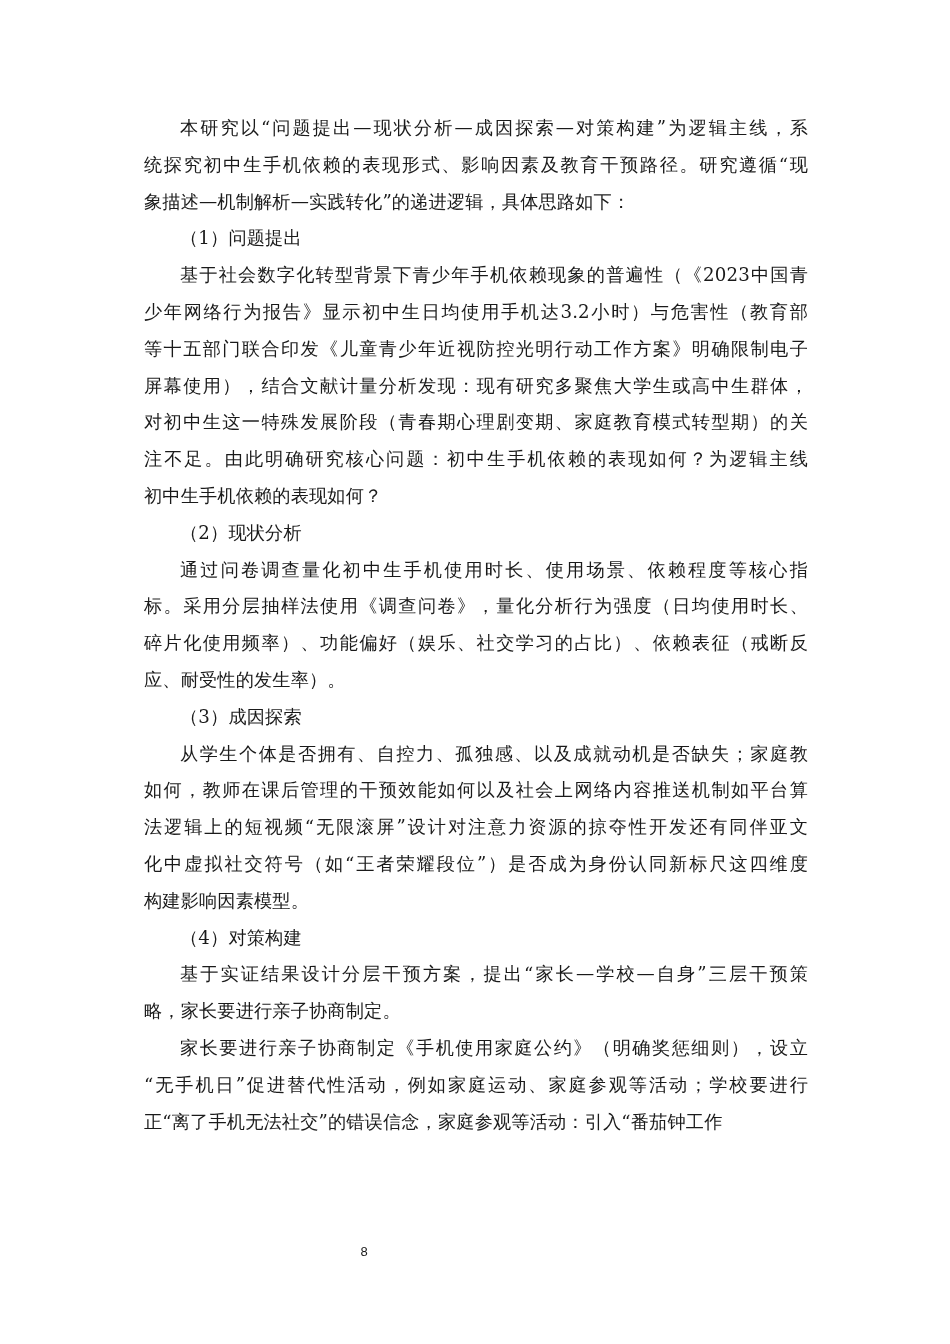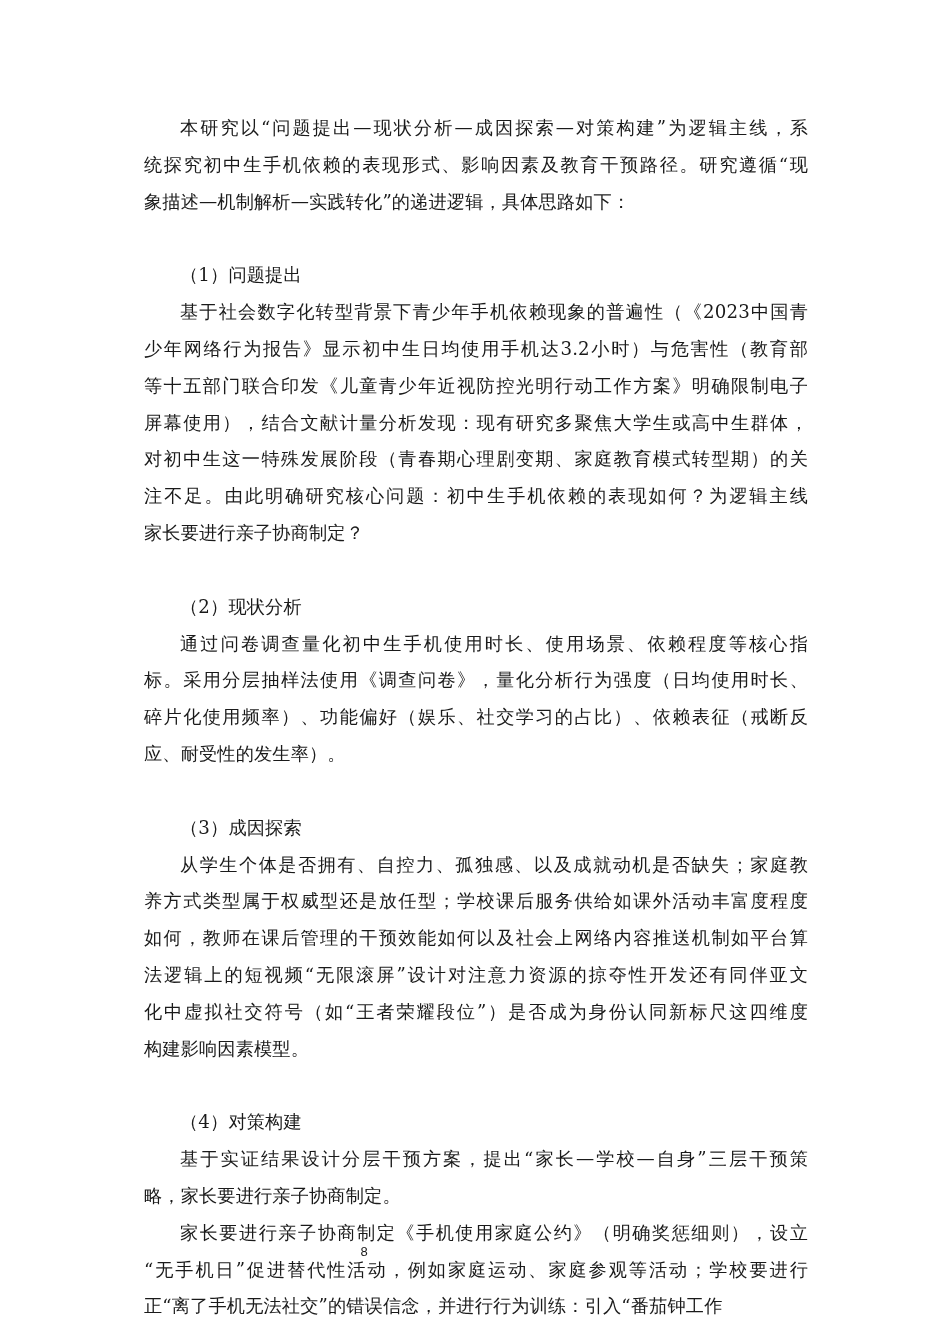--- a/index.html
+++ b/index.html
@@ -33,21 +33,21 @@
       line-height: 36.8px;
       font-size: 18.2px;
       white-space: nowrap;
       letter-spacing: 0.15px;
     }
     .line.just {
       text-align-last: justify;
       text-align: justify;
     }
     .line.indent { padding-left: 36px; }
-    .line.heading { padding-left: 36px; margin-top: 37px; }
+    .line.heading { padding-left: 36px; }
     .page-number {
       position: absolute;
       left: 357px;
       top: 1244px;
       width: 14px;
       font-family: "Liberation Sans", sans-serif;
       font-size: 13px;
       color: #1a1a1a;
       text-align: center;
     }
@@ -60,35 +60,34 @@
     <div class="line indent just">本研究以“问题提出—现状分析—成因探索—对策构建”为逻辑主线，系</div>
     <div class="line just">统探究初中生手机依赖的表现形式、影响因素及教育干预路径。研究遵循“现</div>
     <div class="line">象描述—机制解析—实践转化”的递进逻辑，具体思路如下：</div>
     <div class="line heading">（1）问题提出</div>
     <div class="line indent just">基于社会数字化转型背景下青少年手机依赖现象的普遍性（《2023中国青</div>
     <div class="line just">少年网络行为报告》显示初中生日均使用手机达3.2小时）与危害性（教育部</div>
     <div class="line just">等十五部门联合印发《儿童青少年近视防控光明行动工作方案》明确限制电子</div>
     <div class="line just">屏幕使用），结合文献计量分析发现：现有研究多聚焦大学生或高中生群体，</div>
     <div class="line just">对初中生这一特殊发展阶段（青春期心理剧变期、家庭教育模式转型期）的关</div>
     <div class="line just">注不足。由此明确研究核心问题：初中生手机依赖的表现如何？为逻辑主线</div>
-    <div class="line">家长要进行亲子协商制定？</div>
+    <div class="line">初中生手机依赖的表现如何？</div>
     <div class="line heading">（2）现状分析</div>
     <div class="line indent just">通过问卷调查量化初中生手机使用时长、使用场景、依赖程度等核心指</div>
     <div class="line just">标。采用分层抽样法使用《调查问卷》，量化分析行为强度（日均使用时长、</div>
     <div class="line just">碎片化使用频率）、功能偏好（娱乐、社交学习的占比）、依赖表征（戒断反</div>
     <div class="line">应、耐受性的发生率）。</div>
     <div class="line heading">（3）成因探索</div>
     <div class="line indent just">从学生个体是否拥有、自控力、孤独感、以及成就动机是否缺失；家庭教</div>
-    <div class="line just">养方式类型属于权威型还是放任型；学校课后服务供给如课外活动丰富度程度</div>
     <div class="line just">如何，教师在课后管理的干预效能如何以及社会上网络内容推送机制如平台算</div>
     <div class="line just">法逻辑上的短视频“无限滚屏”设计对注意力资源的掠夺性开发还有同伴亚文</div>
     <div class="line just">化中虚拟社交符号（如“王者荣耀段位”）是否成为身份认同新标尺这四维度</div>
     <div class="line">构建影响因素模型。</div>
     <div class="line heading">（4）对策构建</div>
     <div class="line indent just">基于实证结果设计分层干预方案，提出“家长—学校—自身”三层干预策</div>
     <div class="line">略，家长要进行亲子协商制定。</div>
     <div class="line indent just">家长要进行亲子协商制定《手机使用家庭公约》（明确奖惩细则），设立</div>
     <div class="line just">“无手机日”促进替代性活动，例如家庭运动、家庭参观等活动；学校要进行</div>
-    <div class="line">正“离了手机无法社交”的错误信念，并进行行为训练：引入“番茄钟工作</div>
+    <div class="line">正“离了手机无法社交”的错误信念，家庭参观等活动：引入“番茄钟工作</div>
   </div>
 
   <div class="page-number">8</div>
 </div>
 
 </body></html>

